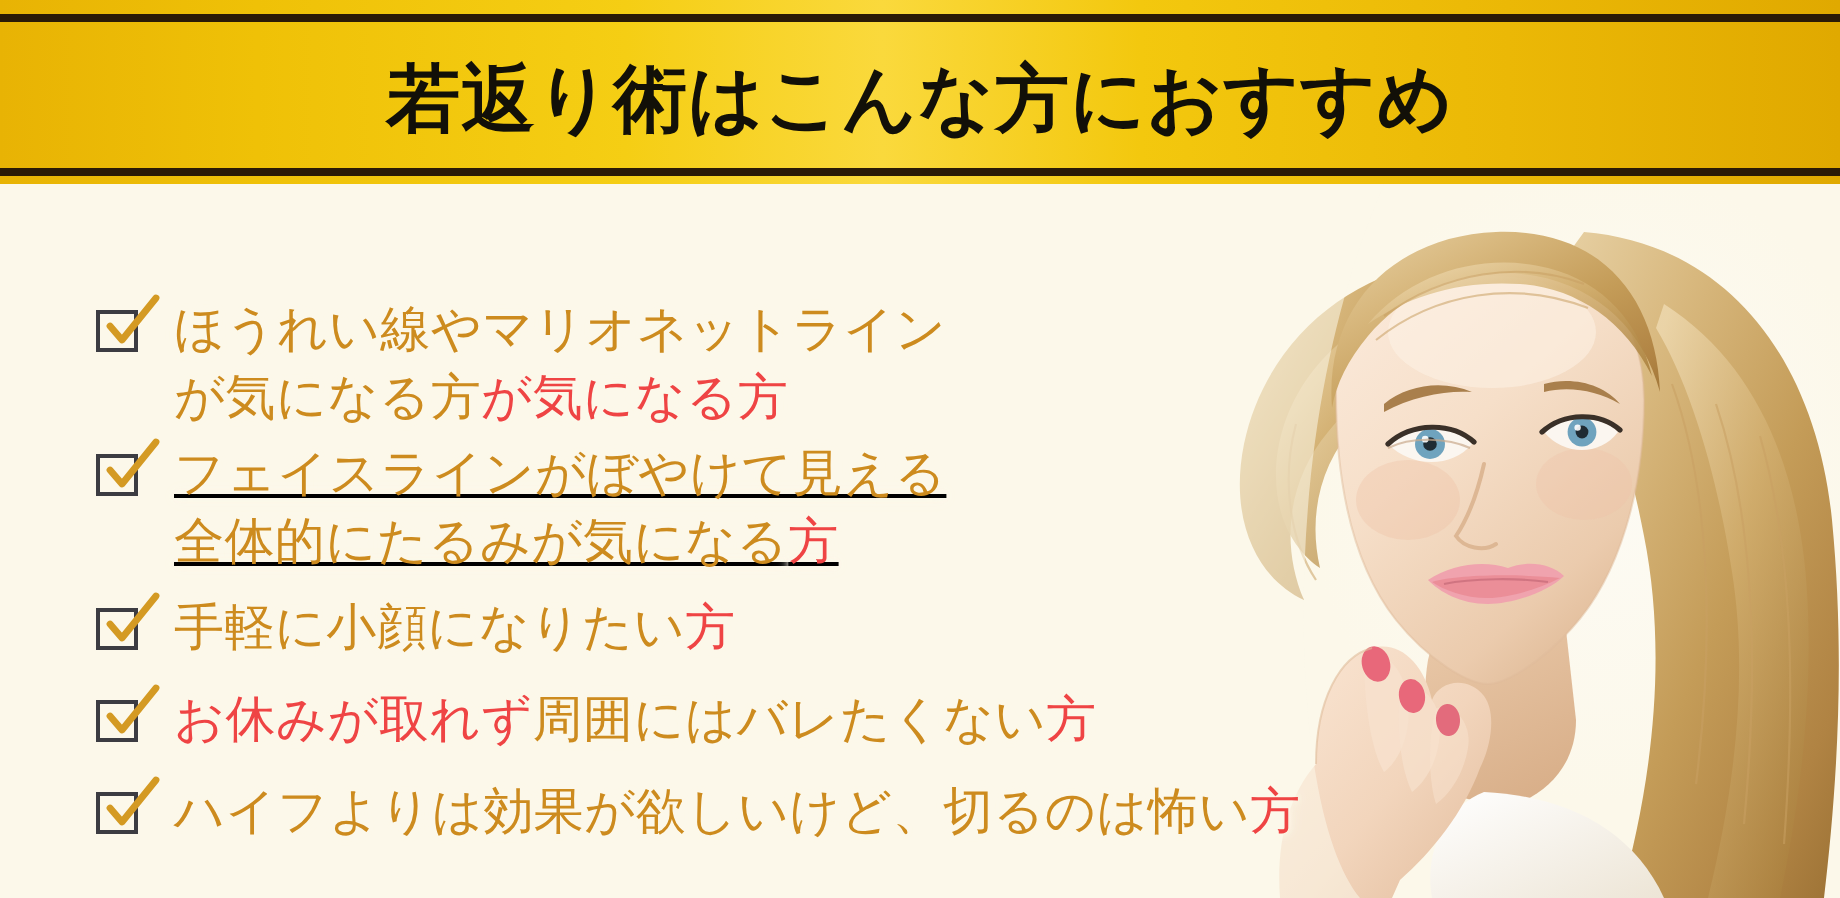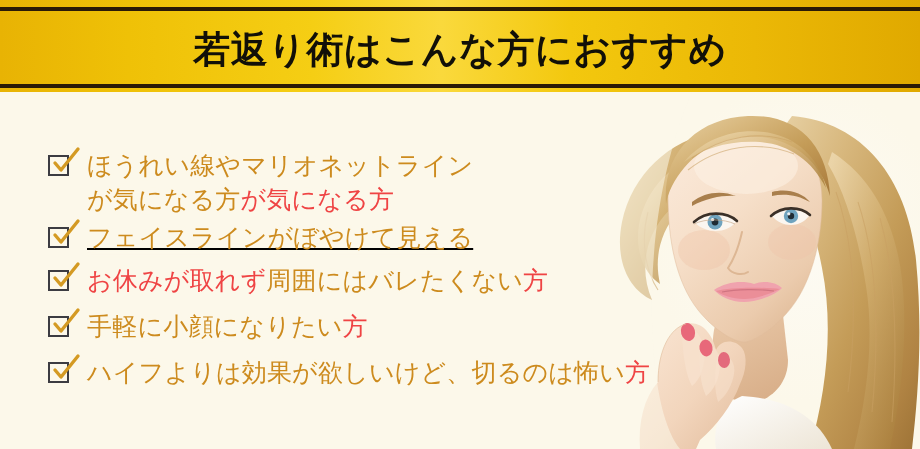--- a/index.html
+++ b/index.html
@@ -304,42 +304,45 @@
     </div>
 
     <div class="check-row r2">
       <span class="checkbox">
         <svg class="tick" viewBox="0 0 28 26">
           <path d="M4 13 L10 20 L27 -1" fill="none" stroke="#D49A23" stroke-width="3.4" stroke-linecap="round" stroke-linejoin="round"></path>
         </svg>
       </span>
       <span class="check-text">
         <span class="nowrap">フェイスラインがぼやけて見える</span>
+        <span class="line2">
+          <span>全体的にたるみが気になる</span><span class="dark">方</span>
+        </span>
+      </span>
+    </div>
+
+    <div class="check-row r4">
+      <span class="checkbox">
+        <svg class="tick" viewBox="0 0 28 26">
+          <path d="M4 13 L10 20 L27 -1" fill="none" stroke="#D49A23" stroke-width="3.4" stroke-linecap="round" stroke-linejoin="round"></path>
+        </svg>
+      </span>
+      <span class="check-text">
+        <span>手軽に小顔になりたい</span><span class="dark">方</span>
       </span>
     </div>
 
     <div class="check-row r3">
       <span class="checkbox">
         <svg class="tick" viewBox="0 0 28 26">
           <path d="M4 13 L10 20 L27 -1" fill="none" stroke="#D49A23" stroke-width="3.4" stroke-linecap="round" stroke-linejoin="round"></path>
         </svg>
       </span>
       <span class="check-text">
         <span class="dark">お休みが取れず</span><span>周囲にはバレたくない</span><span class="dark">方</span>
-      </span>
-    </div>
-
-    <div class="check-row r4">
-      <span class="checkbox">
-        <svg class="tick" viewBox="0 0 28 26">
-          <path d="M4 13 L10 20 L27 -1" fill="none" stroke="#D49A23" stroke-width="3.4" stroke-linecap="round" stroke-linejoin="round"></path>
-        </svg>
-      </span>
-      <span class="check-text">
-        <span>手軽に小顔になりたい</span><span class="dark">方</span>
       </span>
     </div>
 
     <div class="check-row r5">
       <span class="checkbox">
         <svg class="tick" viewBox="0 0 28 26">
           <path d="M4 13 L10 20 L27 -1" fill="none" stroke="#D49A23" stroke-width="3.4" stroke-linecap="round" stroke-linejoin="round"></path>
         </svg>
       </span>
       <span class="check-text">

